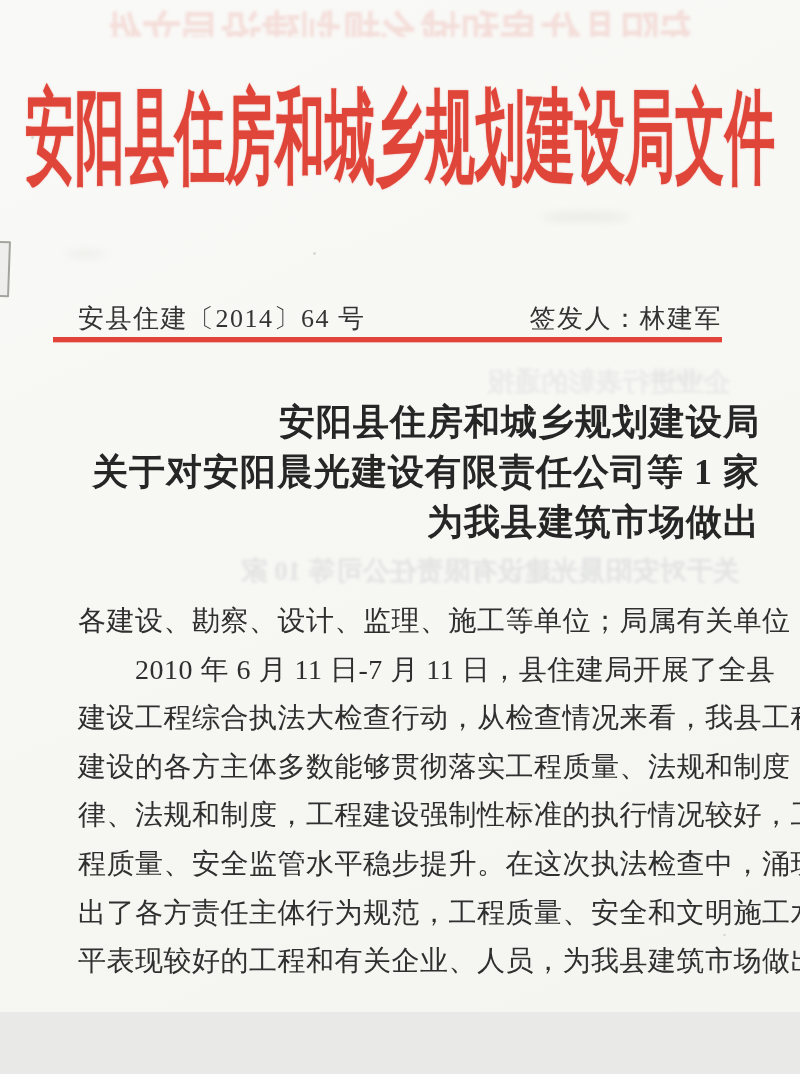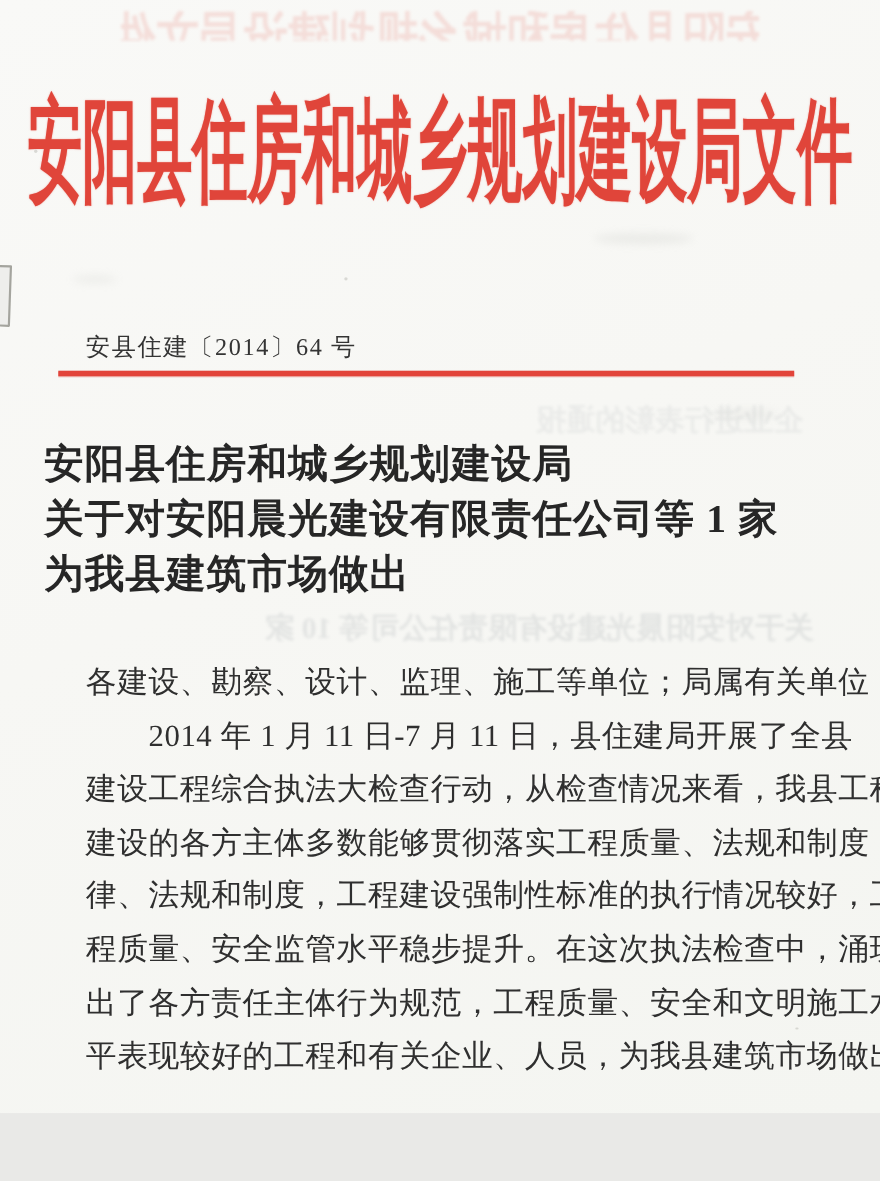--- a/index.html
+++ b/index.html
@@ -56,21 +56,21 @@
     position:absolute;background:#c9cbc6;border-radius:50%;
     filter:blur(4px);pointer-events:none;
   }
   .smudge.s1{left:540px;top:212px;width:90px;height:10px;opacity:.28;}
   .smudge.s2{left:66px;top:250px;width:40px;height:8px;opacity:.22;}
   .smudge.s3{left:648px;top:372px;width:60px;height:9px;opacity:.20;}
   
   .docinfo-row{
     position:absolute;top:301px;left:78px;width:644px;
     display:flex;justify-content:space-between;align-items:baseline;
-    font-size:22px;color:var(--ink);
+    font-size:26px;color:var(--ink);
     letter-spacing:1.5px;white-space:nowrap;text-align:center;
   }
   .red-rule{
     position:absolute;top:337px;left:53px;width:669px;height:5px;
     background:var(--rule-red);
     box-shadow:0 1px 0 rgba(224,68,58,.35);
   }
   
   .ghost-line{
     position:absolute;left:60px;width:680px;height:30px;overflow:hidden;
@@ -78,21 +78,21 @@
   }
   .ghost-line > span{
     display:block;transform:scaleX(-1);
     font-size:27px;font-weight:bold;color:#55606a;white-space:nowrap;
   }
   .ghost-line.g1{top:553px;}
   .ghost-line.g2{top:364px;left:300px;width:430px;opacity:.08;}
   
   .doc-title{
     position:absolute;top:397px;left:40px;width:720px;
-    text-align:left;color:var(--title-ink);
+    text-align:right;color:var(--title-ink);
     font-weight:bold;font-size:36px;line-height:50px;
     letter-spacing:1px;
   }
   .doc-title .t-line{white-space:nowrap;}
   
   .body-block{
     position:absolute;top:601px;left:78px;width:645px;
     font-size:28px;color:#2f2f2f;
     letter-spacing:.5px;
   }
@@ -121,41 +121,42 @@
 
   <div class="red-header">安阳县住房和城乡规划建设局文件</div>
 
   <div class="edge-artifact"></div>
   <div class="smudge s1"></div>
   <div class="smudge s2"></div>
   <div class="smudge s3"></div>
 
   <div class="docinfo-row">
     <span class="doc-number">安县住建〔2014〕64 号</span>
+    <span class="issuer">签发人：林建军</span>
   </div>
 
   <div class="red-rule"></div>
 
   <div class="ghost-line g2">
     <span>企业进行表彰的通报</span>
   </div>
 
   <div class="doc-title">
     <div class="t-line">安阳县住房和城乡规划建设局</div>
     <div class="t-line">关于对安阳晨光建设有限责任公司等 1 家</div>
     <div class="t-line">为我县建筑市场做出</div>
   </div>
 
   <div class="ghost-line g1">
     <span>关于对安阳晨光建设有限责任公司等 10 家</span>
   </div>
 
   <div class="body-block">
     <div class="b-line">各建设、勘察、设计、监理、施工等单位；局属有关单位：</div>
-    <div class="b-line indent">2014 年 1 月 11 日-7 月 11 日，县住建局开展了全县</div>
+    <div class="b-line indent">2010 年 6 月 11 日-7 月 11 日，县住建局开展了全县</div>
     <div class="b-line">建设工程综合执法大检查行动，从检查情况来看，我县工程</div>
     <div class="b-line">建设的各方主体多数能够贯彻落实工程质量、法规和制度</div>
     <div class="b-line">律、法规和制度，工程建设强制性标准的执行情况较好，工</div>
     <div class="b-line">程质量、安全监管水平稳步提升。在这次执法检查中，涌现</div>
     <div class="b-line">出了各方责任主体行为规范，工程质量、安全和文明施工水</div>
     <div class="b-line">平表现较好的工程和有关企业、人员，为我县建筑市场做出</div>
   </div>
 
   <div class="speck p1"></div>
   <div class="speck p2"></div>

